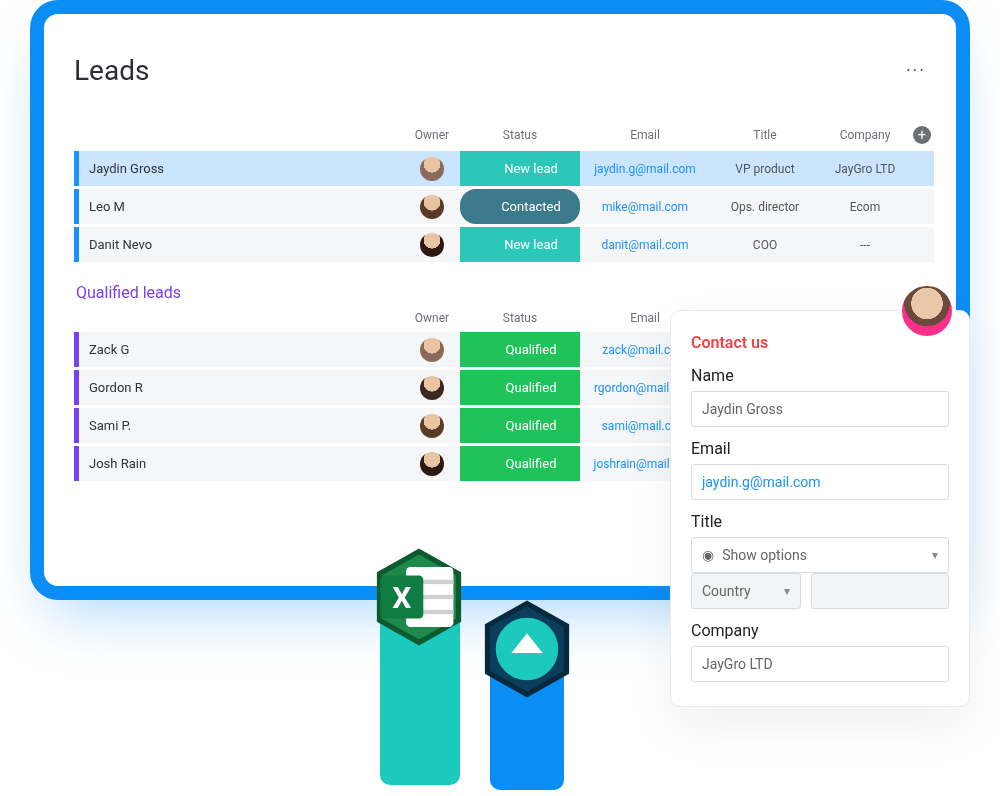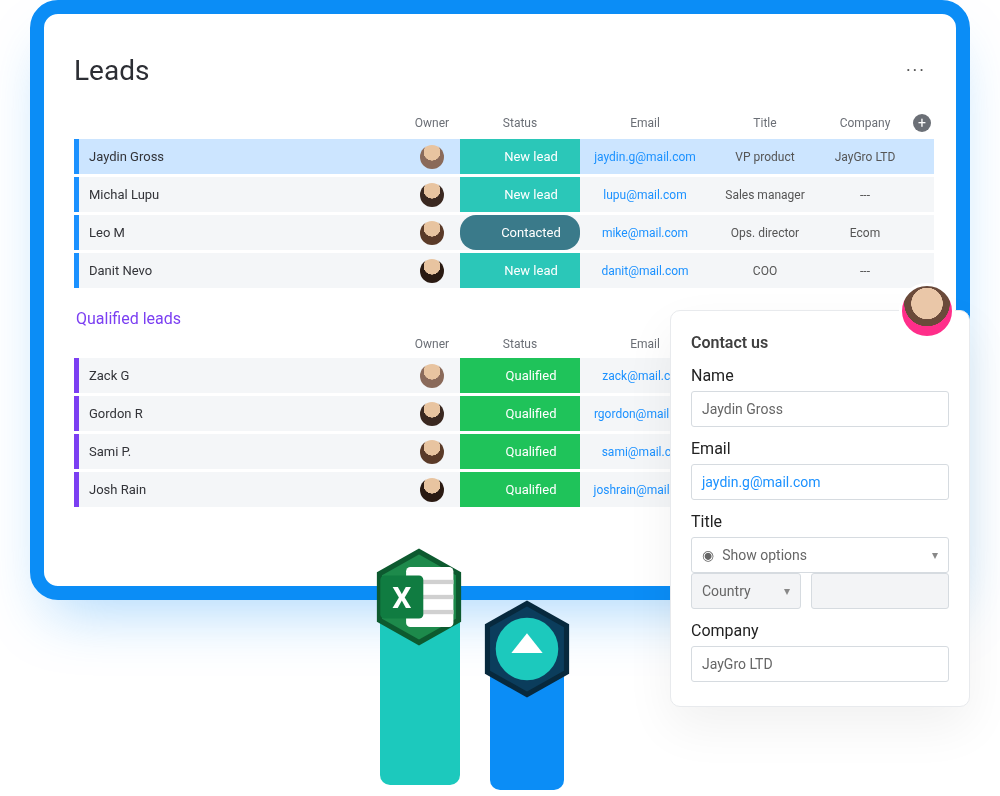--- a/index.html
+++ b/index.html
@@ -12,21 +12,21 @@
     border: 14px solid #0b8df6;
     border-radius: 28px;
     background: #fff;
     box-shadow: 0 30px 60px -20px rgba(11,141,246,.35);
   }
   .frame-dots { position: absolute; left: 14px; top: 8px; display: flex; gap: 6px; }
   .frame-dots span { width: 7px; height: 7px; border-radius: 50%; background: #fff; display: inline-block; }
 
   .content { position: absolute; left: 30px; right: 30px; top: 40px; }
 
-  .page-header { display: flex; align-items: center; justify-content: space-between; margin-bottom: 24px; gap: 40px; }
+  .page-header { display: flex; align-items: center; justify-content: space-between; margin-bottom: 36px; gap: 40px; }
   .page-title { font-size: 28px; font-weight: 400; color: #2c2e34; }
   .more { color: #555; font-size: 18px; letter-spacing: 2px; cursor: pointer; }
 
   .group-title { font-size: 16px; margin: 18px 0 6px 2px; }
   .group-new   { color: #1b91ff; }
   .group-qual  { color: #7b3ff2; }
 
   .grid { width: 100%; border-collapse: separate; border-spacing: 0 3px; table-layout: fixed; }
   .grid th { font-size: 12px; font-weight: 400; color: #6b6f76; text-align: center; padding-bottom: 4px; }
   .grid th.name-col { width: 330px; text-align: left; }
@@ -73,21 +73,21 @@
   .hex.excel .glyph { font-size: 22px; font-weight: 600; }
 
   
   .card {
     position: absolute; left: 670px; top: 310px;
     width: 300px; background: #fff; border-radius: 10px;
     border: 1px solid #e8eaed;
     padding: 22px 20px 24px 20px;
     box-shadow: 0 20px 50px rgba(0,0,0,.06);
   }
-  .card h3 { font-size: 16px; font-weight: 600; margin-bottom: 14px; color: #404040; }
+  .card h3 { font-size: 16px; font-weight: 600; margin-bottom: 14px; color: #ef4444; }
   .card label { display: block; font-size: 16px; color: #222; margin: 12px 0 6px; }
   .card .field, .card .select {
     width: 100%; height: 36px; border: 1px solid #d6dbe0; border-radius: 3px;
     padding: 0 10px; font-size: 14px; color: #666; background: #fff;
     display: flex; align-items: center; justify-content: space-between;
   }
   .card .field.link { color: #1b91ff; }
   .card .phone-row { display: flex; gap: 10px; justify-content: space-between; }
   .card .phone-row .select { width: 110px; background: #f3f4f6; }
   .card .phone-row .field  { flex: 1; background: #f3f4f6; }
@@ -133,31 +133,20 @@
       <tbody>
         <tr class="selected">
           <td class="name-cell">Jaydin Gross</td>
           <td class="owner-cell"><span class="avatar av1"></span></td>
           <td>
               <span class="status-pill st-newlead">New lead</span>
             </td>
           <td class="email-cell">jaydin.g@mail.com</td>
           <td class="center">VP product</td>
           <td class="center">JayGro LTD</td>
-          <td></td>
-        </tr>
-        <tr>
-          <td class="name-cell">Michal Lupu</td>
-          <td class="owner-cell"><span class="avatar av2"></span></td>
-          <td>
-              <span class="status-pill st-newlead">New lead</span>
-            </td>
-          <td class="email-cell">lupu@mail.com</td>
-          <td class="center">Sales manager</td>
-          <td class="center">---</td>
           <td></td>
         </tr>
         <tr>
           <td class="name-cell">Leo M</td>
           <td class="owner-cell"><span class="avatar av3"></span></td>
           <td>
               <span class="status-pill st-contacted">Contacted</span>
             </td>
           <td class="email-cell">mike@mail.com</td>
           <td class="center">Ops. director</td>

